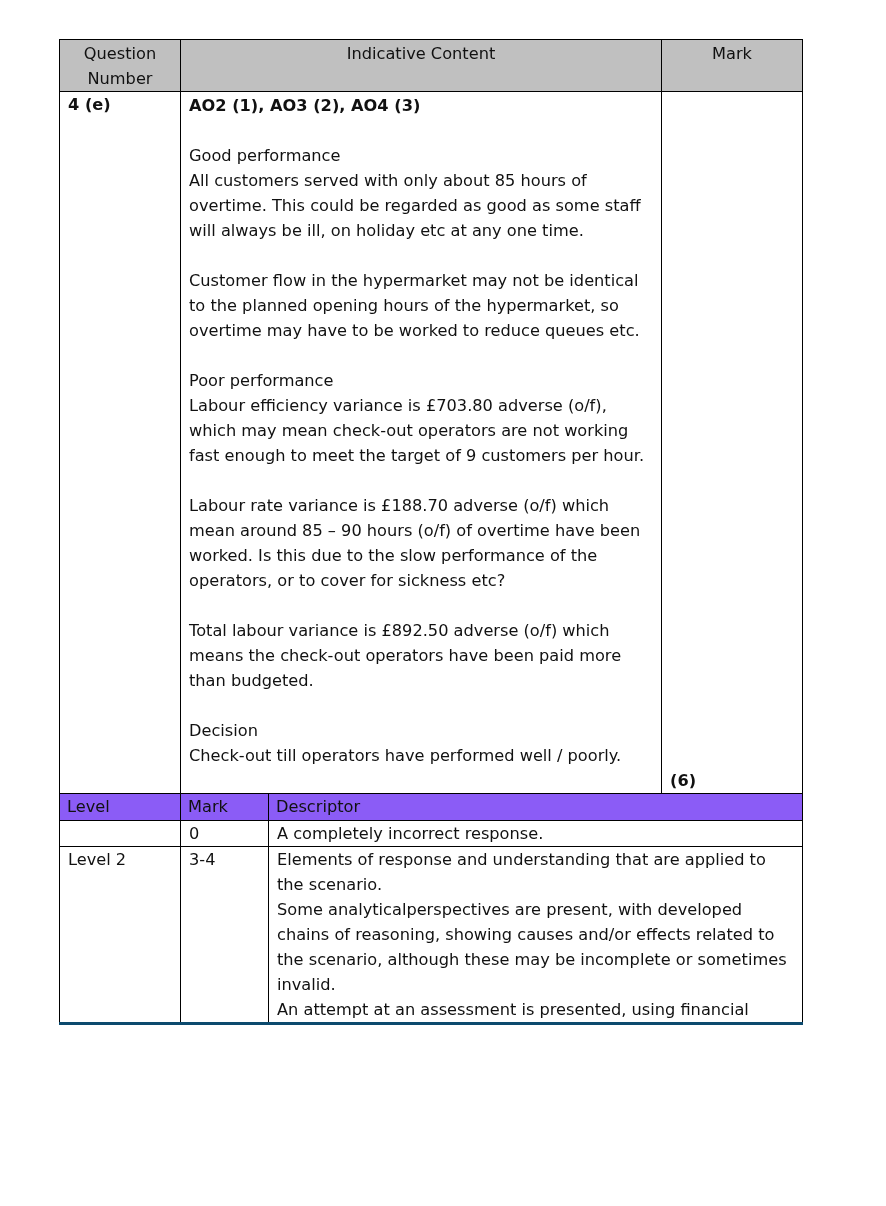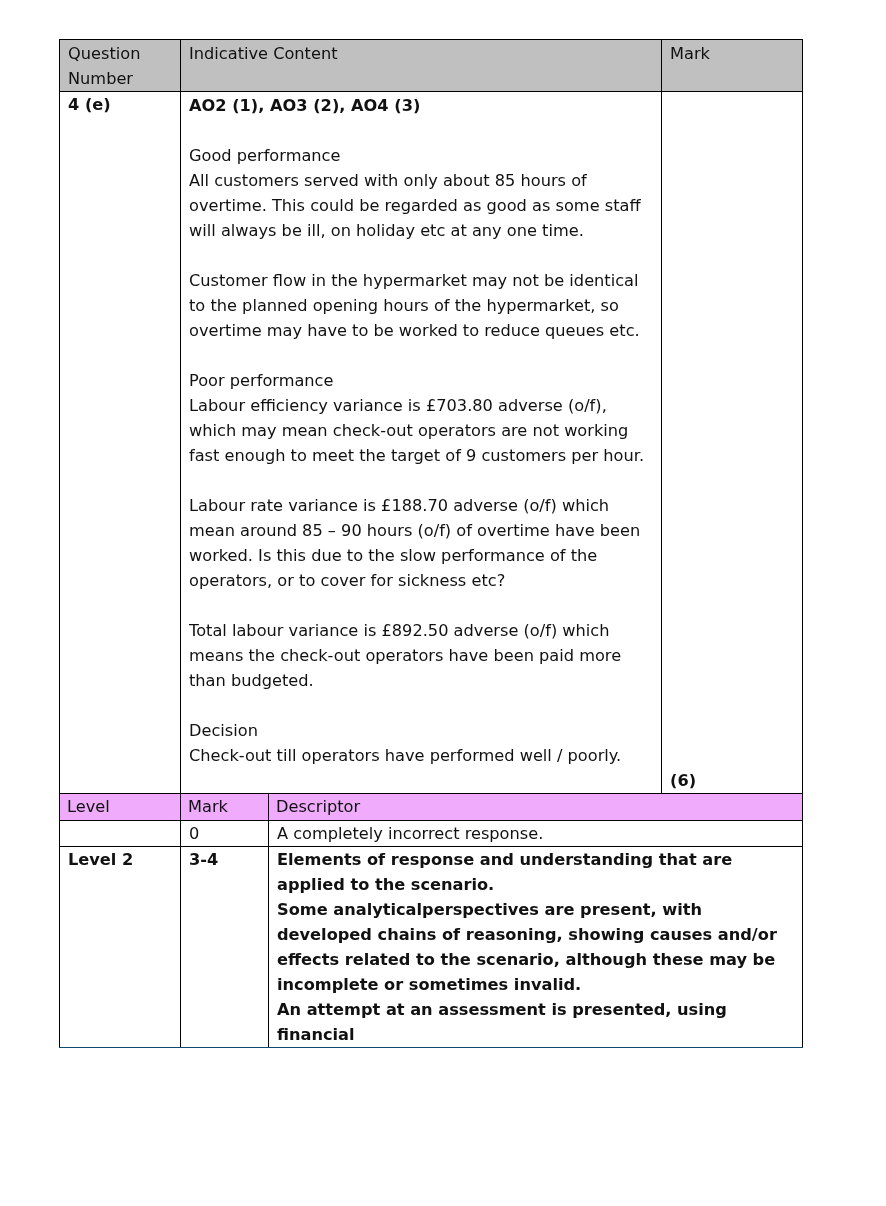--- a/index.html
+++ b/index.html
@@ -2,32 +2,32 @@
 <html><head>
 <meta charset="utf-8">
 <style>
   html, body { margin: 0; padding: 0; background: #ffffff; }
   body { width: 886px; height: 1206px; position: relative; overflow: hidden;
          font-family: "DejaVu Sans", sans-serif; color: #111; }
   .page { position: absolute; left: 59px; top: 39px; width: 743px; }
   table { border-collapse: collapse; width: 743px; table-layout: fixed; }
   td { border: 1px solid #000; vertical-align: top; padding: 0 8px; font-size: 16.2px; line-height: 25px; }
   .t1 .hdr td { background: #c0c0c0; padding-top: 1px; }
-  .t1 .hdr td { height: 48px; }
+  .t1 .hdr td { height: 48px; text-align: center; }
   .bold { font-weight: bold; }
   .u { }
   .para { margin: 0; }
   .gap { height: 25px; }
   .mark-cell { position: relative; }
   .mark-val { position: absolute; left: 8px; bottom: 0; font-weight: bold; }
   .t2 { margin-top: -1px; }
-  .t2 .hdr td { background: #f0abfc; height: 26px; line-height: 26px; padding-left: 7px; }
+  .t2 .hdr td { background: #8b5cf6; height: 26px; line-height: 26px; padding-left: 7px; }
   .t2 td { line-height: 25px; }
   .content-cell { padding-top: 1px; padding-bottom: 3px; }
-  .t2 .lastrow td { border-bottom: 1px solid #0c4a6e; font-weight: bold; }
+  .t2 .lastrow td { border-bottom: 3px solid #0c4a6e; }
 </style>
 </head>
 <body>
 
 <div class="page">
   <table class="t1">
     <colgroup>
         <col style="width:121px">
         <col style="width:481px">
         <col style="width:141px">

